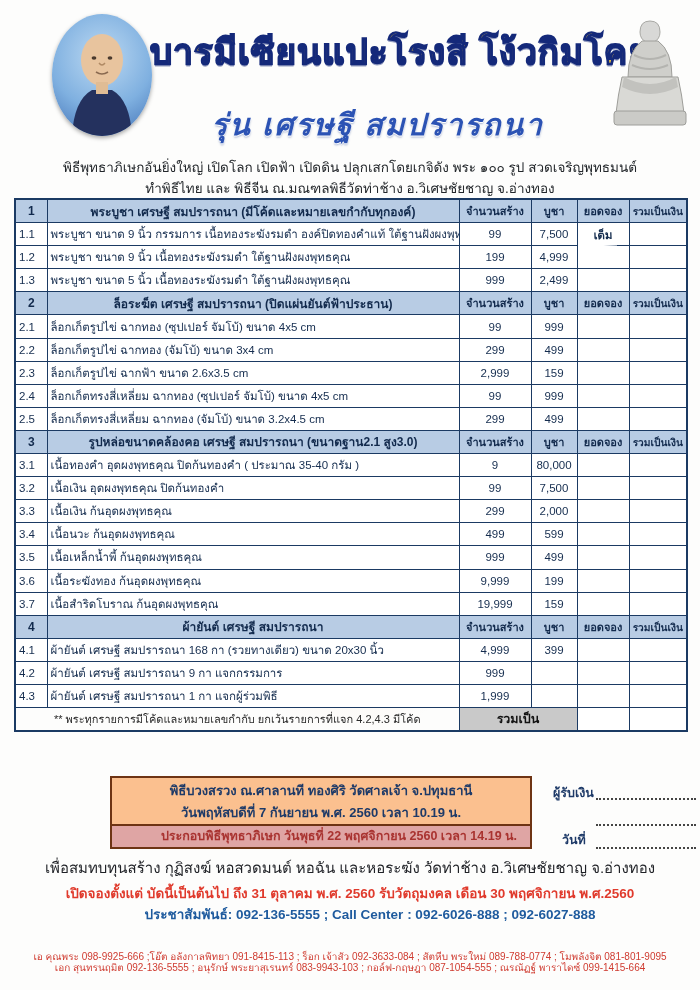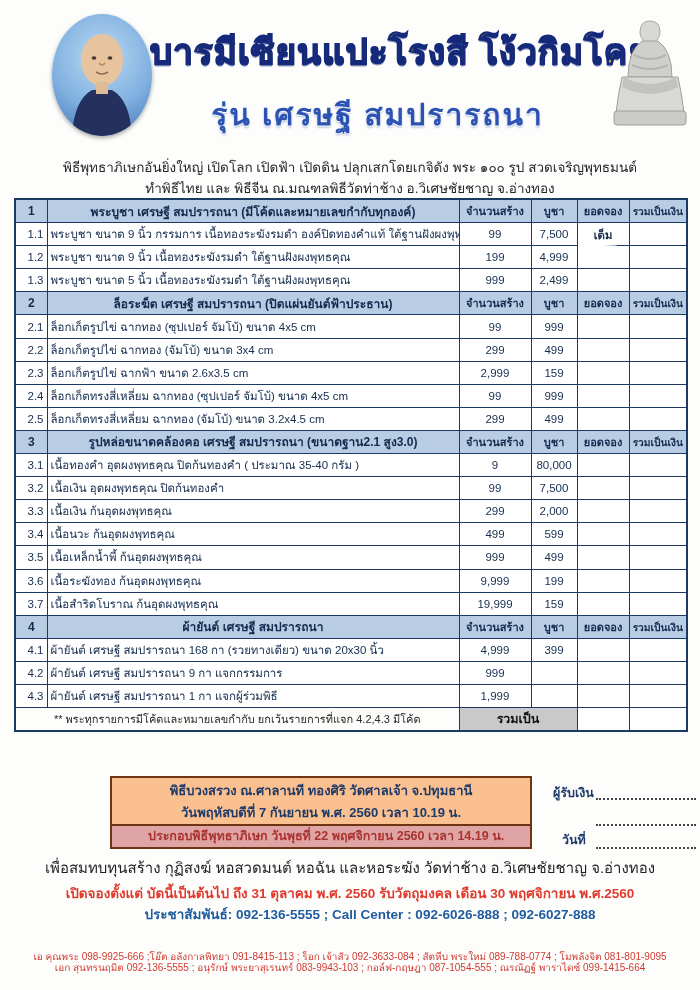--- a/index.html
+++ b/index.html
@@ -6,57 +6,57 @@
   .page{position:relative;width:700px;height:990px;margin:0 auto;background:#fdfdfc;
         font-family:"Liberation Sans","DejaVu Sans",sans-serif;overflow:hidden;color:#1c1c1e;}
   
   .portrait{position:absolute;left:52px;top:14px;width:100px;height:122px;border-radius:50%;
             background:radial-gradient(circle at 50% 35%,#bcd9f2 0%,#7fb0e0 55%,#3f6fb4 100%);
             box-shadow:0 2px 4px rgba(0,0,0,.35);overflow:hidden;}
   .portrait svg{position:absolute;left:0;top:0;}
   .title-block{position:absolute;left:150px;top:24px;width:455px;text-align:center;}
   .title1{font-size:35px;font-weight:bold;color:#f2c53d;letter-spacing:1px;
           -webkit-text-stroke:1.6px #14297a;text-shadow:0 2px 0 rgba(20,41,122,.45);white-space:nowrap;}
-  .title2{margin-top:12px;font-size:30px;font-weight:bold;color:#2c53b4;letter-spacing:2px;
-          text-shadow:0 1px 0 #ffffff,0 2px 2px rgba(30,60,140,.35);white-space:nowrap;}
+  .title2{margin-top:22px;font-size:30px;font-weight:bold;color:#2c53b4;letter-spacing:2px;
+          text-shadow:0 1px 0 #ffffff,0 2px 2px rgba(30,60,140,.35);white-space:nowrap;font-style:italic;}
   .amulet{position:absolute;left:604px;top:15px;width:92px;height:116px;}
   
   .name-line{position:absolute;left:85px;top:136px;width:558px;display:flex;align-items:flex-end;
              font-size:13px;color:#222;}
   .dots{flex:1;border-bottom:2px dotted #555;height:14px;margin:0 3px;}
   .dots.short{flex:0 0 170px;}
   
   .intro1,.intro2{position:absolute;left:0;width:100%;text-align:center;color:#23272b;font-size:13.5px;}
   .intro1{top:156px;}
   .intro2{top:177px;}
   
   .wm{position:absolute;left:180px;top:330px;width:340px;height:400px;pointer-events:none;
       background:radial-gradient(ellipse at center,rgba(233,184,141,.30) 0%,rgba(233,184,141,.12) 45%,rgba(233,184,141,0) 72%);}
   table.order{position:absolute;left:14px;top:198px;width:672px;border-collapse:collapse;table-layout:fixed;}
   table.order td{border:1px solid #1b3a63;height:22.1px;padding:0 3px;overflow:hidden;white-space:nowrap;
                  font-size:11.5px;color:#142c4e;background:#ffffff;}
   table.order{border:2px solid #1b3a63;}
   tr.sec td{background:#b8cce4;font-weight:bold;text-align:center;font-size:12px;color:#122a4d;}
   tr.sec td.colhead{font-size:11px;}
   tr.sec td.colhead.last{font-size:10.2px;padding:0 1px;}
-  td.cno{text-align:right;font-size:11.5px;margin-top:40px;}
+  td.cno{text-align:left;font-size:11.5px;margin-top:40px;}
   td.cqty,td.cprice{text-align:center;font-size:12px;}
   td.cbook,td.ctot{text-align:center;}
   td.full-tag{color:#d42e27;font-weight:bold;font-size:16px;font-family:"DejaVu Serif",serif;
               transform:rotate(-2deg);}
   tr.note td{border:none;background:transparent;}
   tr.note td.note-txt{font-size:11px;text-align:center;color:#2a2a2a;}
   tr.note td.total-cell{border:1px solid #1b3a63;background:#c9c9c9;font-weight:bold;
                         text-align:center;font-size:12.5px;color:#111;}
   tr.note td.blank{border:1px solid #1b3a63;background:#fff;}
   
   .cbox{position:absolute;left:110px;top:776px;width:418px;border:2px solid #6e3414;background:#fbc08f;}
   .cbox .l1,.cbox .l2{text-align:center;font-size:13px;font-weight:bold;color:#1e3a68;line-height:22px;}
   .cbox .l1{padding-top:2px;}
-  .cbox .strip{border-top:2px solid #6e3414;background:#dfa5a4;color:#a93330;text-align:left;
+  .cbox .strip{border-top:2px solid #6e3414;background:#dfa5a4;color:#a93330;text-align:center;
                font-size:12.5px;font-weight:bold;line-height:21px;padding-left:36px;}
   .sig-label{position:absolute;font-size:12.5px;font-weight:bold;color:#1e3a68;}
   .sig-dots{position:absolute;border-bottom:2px dotted #444;height:2px;width:100px;}
   
   .purpose{position:absolute;top:856px;left:0;width:100%;text-align:center;font-size:15px;color:#1f2126;}
   .booking{position:absolute;top:882px;left:0;width:100%;text-align:center;font-size:13.5px;
            font-weight:bold;color:#e03a2c;}
   .prline{position:absolute;top:903px;left:0;width:100%;text-align:center;font-size:13.5px;
           font-weight:bold;color:#1f5b9e;padding-left:20px;}
   .contacts{position:absolute;left:0;width:100%;text-align:center;font-size:10px;color:#cf3b30;}

